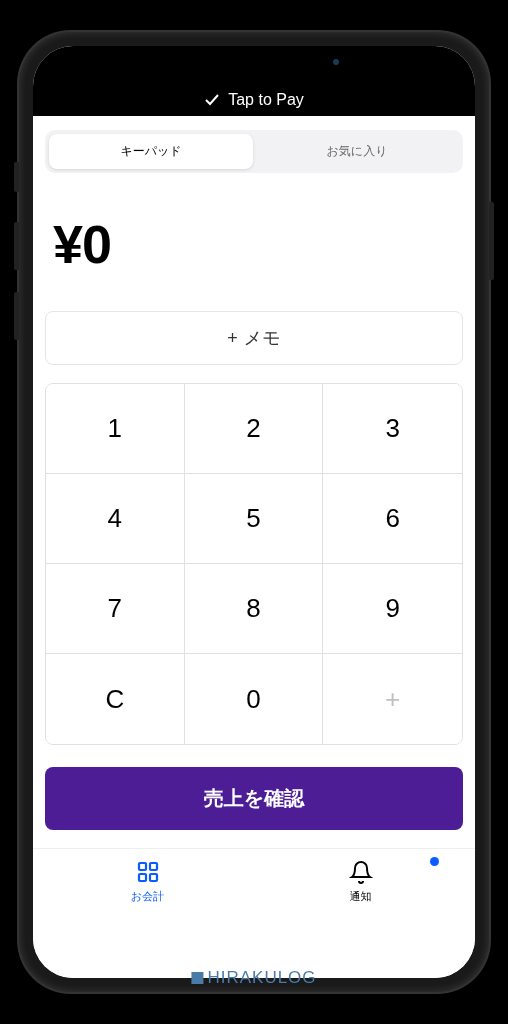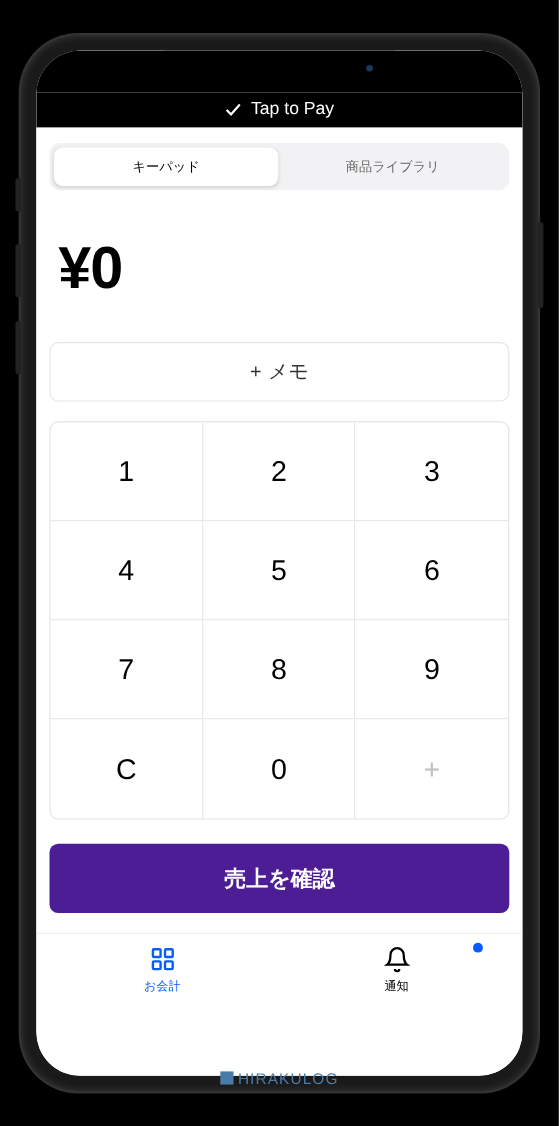--- a/index.html
+++ b/index.html
@@ -213,21 +213,21 @@
       height: 9px;
       background: #0a5cff;
       border-radius: 50%;
     }
     .watermark {
       position: absolute;
       bottom: 4px;
       left: 50%;
       transform: translateX(-50%);
       color: #4a7ba8;
-      font-size: 14px;
+      font-size: 17px;
       letter-spacing: 1px;
       display: flex;
       align-items: center;
       gap: 4px;
     }
     .watermark-icon {
       width: 12px;
       height: 12px;
       background: #4a7ba8;
       display: inline-block;
@@ -253,21 +253,21 @@
     </div>
     <div class="status-bar">
       <svg width="16" height="16" viewBox="0 0 16 16">
           <path d="M2 8 L6 12 L14 3" stroke="#fff" stroke-width="2" fill="none"></path>
         </svg>
       <span>Tap to Pay</span>
     </div>
     <div class="content">
       <div class="tabs">
         <div class="tab active"><span>キーパッド</span></div>
-        <div class="tab"><span>商品ライブラリ</span></div>
+        <div class="tab"><span>お気に入り</span></div>
       </div>
       <div class="amount-area">
         <div class="amount">¥0</div>
       </div>
       <div class="memo-row">
         <span>+</span>
         <span>メモ</span>
       </div>
       <div class="keypad">
         <div class="key">

